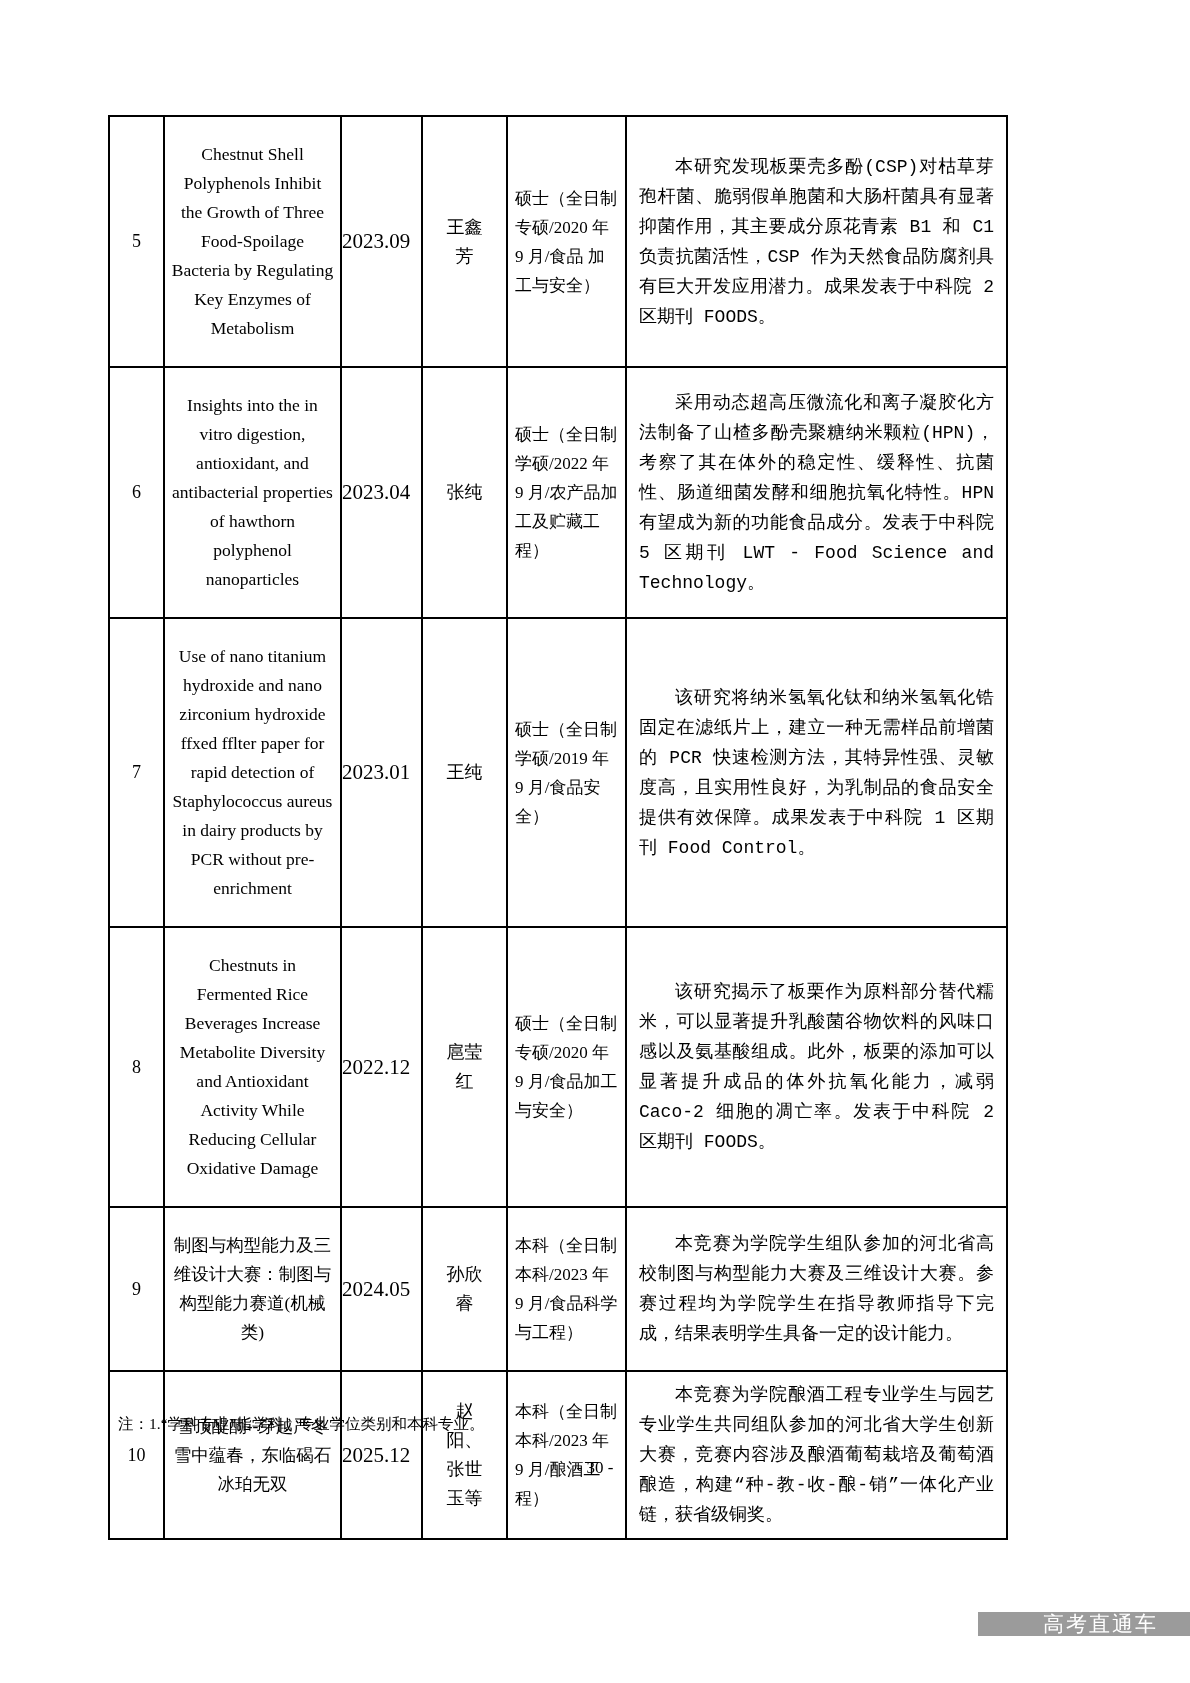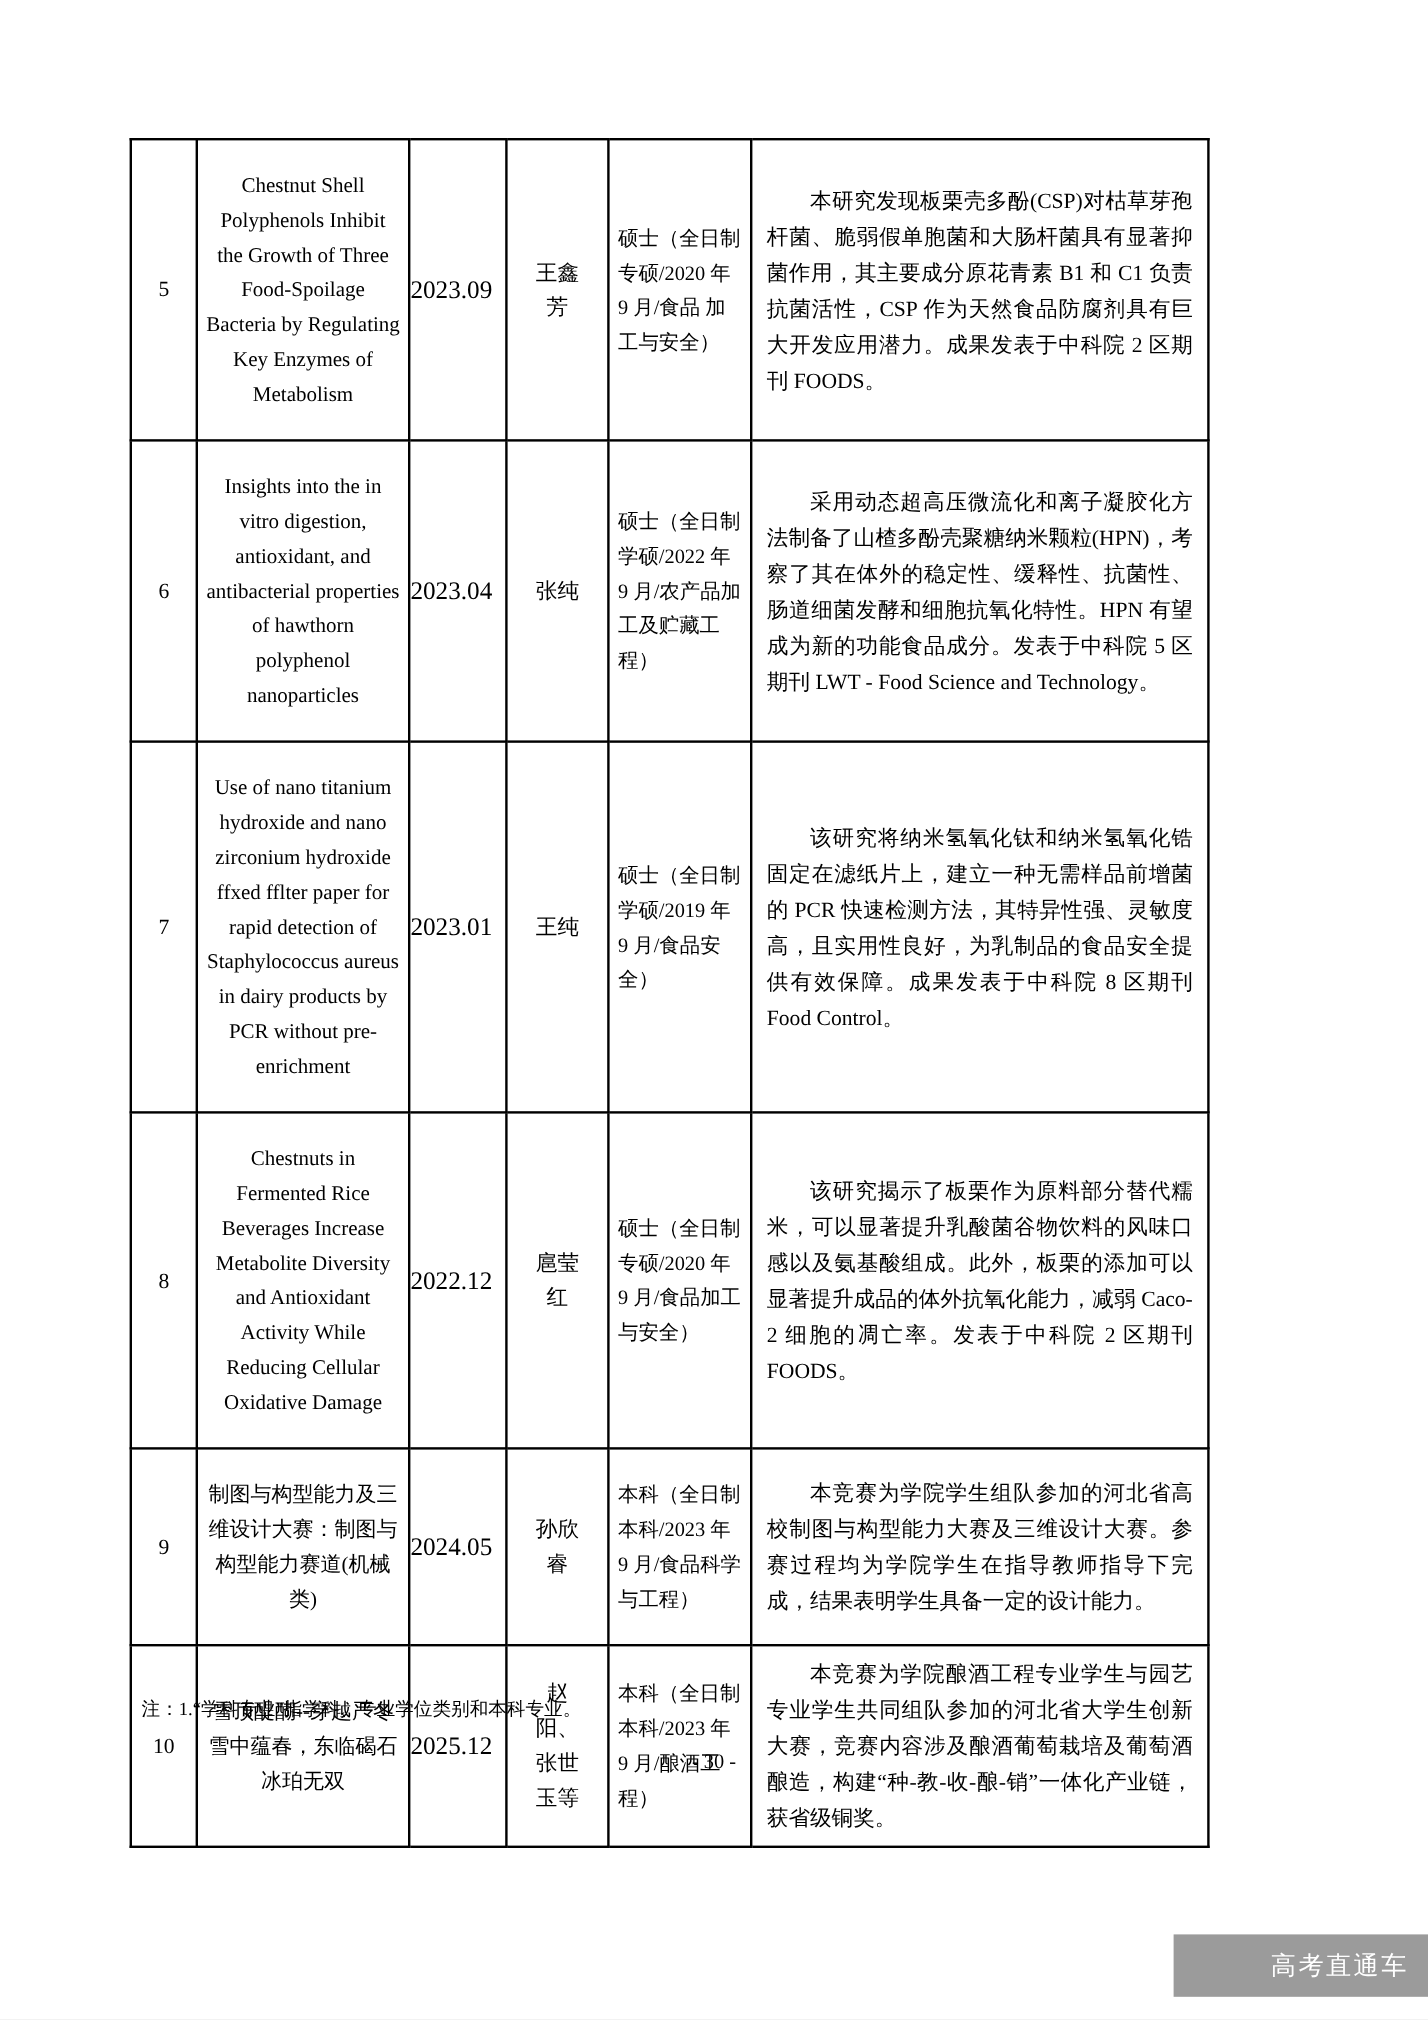--- a/index.html
+++ b/index.html
@@ -59,20 +59,21 @@
     padding: 4px 7px;
   }
   .cell-desc {
     font-size: 18px;
     line-height: 30px;
     padding: 8px 12px;
   }
   .cell-desc p {
     text-align: justify;
     text-indent: 2em;
+    font-family: Liberation Mono, monospace;
   }
   .note {
     position: absolute;
     left: 118px;
     top: 1414px;
     font-size: 15.5px;
     text-align: center;
   }
   .page-number {
     position: absolute;
@@ -80,27 +81,27 @@
     top: 1458px;
     width: 100%;
     text-align: center;
     font-size: 17px;
   }
   .watermark {
     position: absolute;
     right: 0;
     top: 1612px;
     width: 212px;
-    height: 52px;
+    height: 24px;
     background: #9b9b9b;
     color: #ffffff;
     display: flex;
     align-items: center;
     justify-content: flex-end;
-    padding-right: 16px;
+    padding-right: 32px;
     font-size: 21px;
     letter-spacing: 2px;
     font-family: "Liberation Sans", "DejaVu Sans", sans-serif;
   }
 </style>
 </head>
 <body>
 
 <div class="page">
 
@@ -134,21 +135,21 @@
             <p>采用动态超高压微流化和离子凝胶化方法制备了山楂多酚壳聚糖纳米颗粒(HPN)，考察了其在体外的稳定性、缓释性、抗菌性、肠道细菌发酵和细胞抗氧化特性。HPN 有望成为新的功能食品成分。发表于中科院 5 区期刊 LWT - Food Science and Technology。</p>
           </td>
       </tr>
       <tr class="r7">
         <td class="cell-no">7</td>
         <td class="cell-title">Use of nano titanium hydroxide and nano zirconium hydroxide ffxed fflter paper for rapid detection of Staphylococcus aureus in dairy products by PCR without pre-enrichment</td>
         <td class="cell-date">2023.01</td>
         <td class="cell-name">王纯</td>
         <td class="cell-program">硕士（全日制学硕/2019 年 9 月/食品安全）</td>
         <td class="cell-desc">
-            <p>该研究将纳米氢氧化钛和纳米氢氧化锆固定在滤纸片上，建立一种无需样品前增菌的 PCR 快速检测方法，其特异性强、灵敏度高，且实用性良好，为乳制品的食品安全提供有效保障。成果发表于中科院 8 区期刊 Food Control。</p>
+            <p>该研究将纳米氢氧化钛和纳米氢氧化锆固定在滤纸片上，建立一种无需样品前增菌的 PCR 快速检测方法，其特异性强、灵敏度高，且实用性良好，为乳制品的食品安全提供有效保障。成果发表于中科院 1 区期刊 Food Control。</p>
           </td>
       </tr>
       <tr class="r8">
         <td class="cell-no">8</td>
         <td class="cell-title">Chestnuts in Fermented Rice Beverages Increase Metabolite Diversity and Antioxidant Activity While Reducing Cellular Oxidative Damage</td>
         <td class="cell-date">2022.12</td>
         <td class="cell-name">扈莹红</td>
         <td class="cell-program">硕士（全日制专硕/2020 年 9 月/食品加工与安全）</td>
         <td class="cell-desc">
             <p>该研究揭示了板栗作为原料部分替代糯米，可以显著提升乳酸菌谷物饮料的风味口感以及氨基酸组成。此外，板栗的添加可以显著提升成品的体外抗氧化能力，减弱 Caco-2 细胞的凋亡率。发表于中科院 2 区期刊 FOODS。</p>

